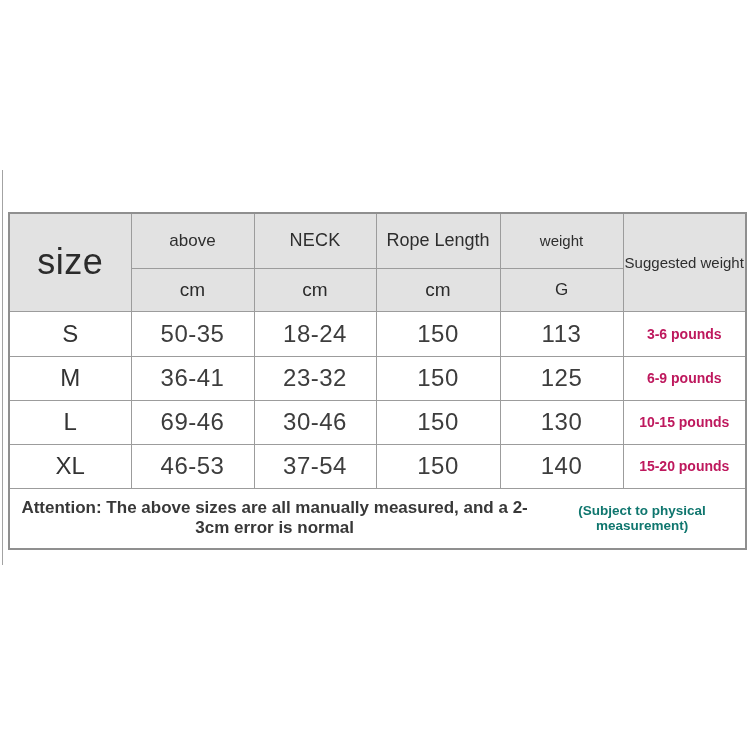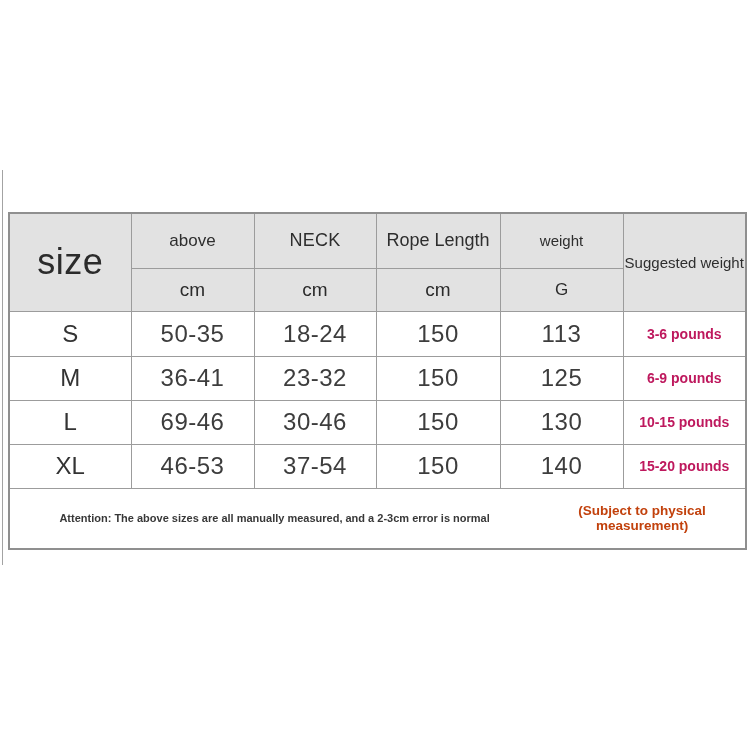--- a/index.html
+++ b/index.html
@@ -93,30 +93,30 @@
     background: #ffffff;
   }
   .footer-flex {
     display: flex;
     align-items: center;
     width: 100%;
   }
   .footer-attention {
     width: 72%;
     text-align: center;
-    font-size: 11px;
+    font-size: 17px;
     font-weight: bold;
     color: #383838;
   }
   .footer-subject {
     width: 28%;
     text-align: center;
     font-size: 13.5px;
     font-weight: bold;
-    color: #c2410c;
+    color: #0f766e;
   }
 </style>
 </head>
 <body>
 
 <div class="stage">
 
   <div class="left-edge-line"></div>
 
   <table class="size-table">

